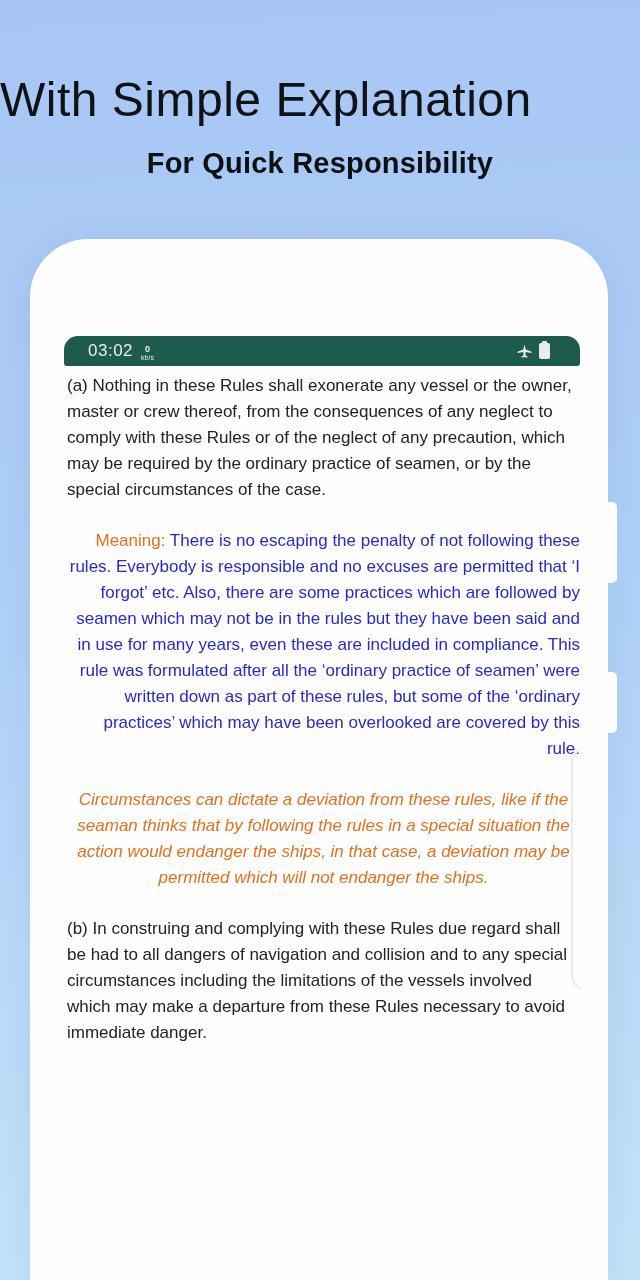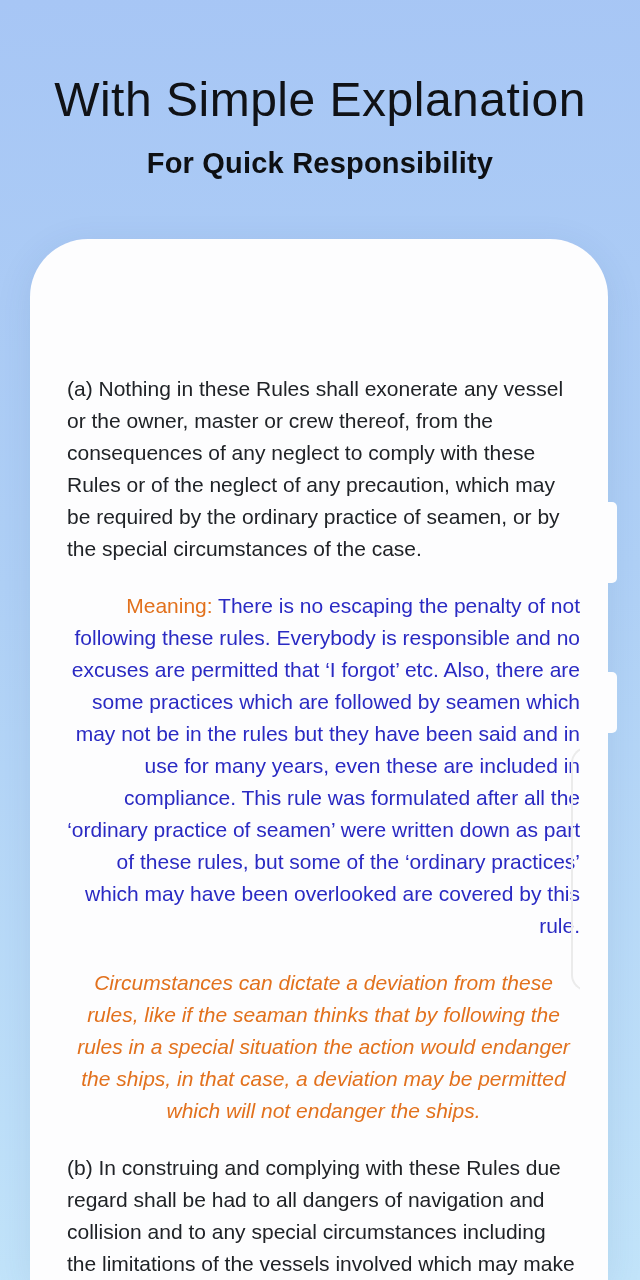--- a/index.html
+++ b/index.html
@@ -5,21 +5,21 @@
   * { margin:0; padding:0; box-sizing:border-box; }
   html,body { width:640px; height:1280px; overflow:hidden; }
   body {
     font-family:"Liberation Sans", sans-serif;
     background:linear-gradient(178deg, #a7c6f5 0%, #afd0f6 45%, #c2e4fa 100%);
     position:relative;
   }
 
   .hero-title {
     position:absolute; left:0; top:72px; width:100%;
-    text-align:center;
+    text-align:left;
     font-size:48px; font-weight:300; letter-spacing:0.5px;
     color:#101216;
   }
   .hero-subtitle {
     position:absolute; left:0; top:147px; width:100%;
     text-align:center;
     font-size:29px; font-weight:700; letter-spacing:0.2px;
     color:#0e1013;
   }
 
@@ -71,21 +71,21 @@
     width:5px; height:2px; background:#e7efec;
     border-radius:1px 1px 0 0;
   }
 
   .article { position:absolute; left:3px; top:37px; width:513px; }
   .article h3 {
     font-size:30px; font-weight:700; color:#0f1114;
     letter-spacing:0.2px; margin:0 0 28px 0;
   }
   .article p {
-    font-size:21px; line-height:32px;
+    font-size:17px; line-height:26px;
     color:#202327; margin:0 0 25px 0;
   }
   .article p.meaning { color:#2a2ac3;text-align:right; }
   .article .meaning-label { color:#e2711d; }
   .article p.note { color:#e2711d; font-style:italic;text-align:center; }
 
   .scroll-hint {
     position:absolute; left:507px; top:411px;
     width:30px; height:244px;
     border:2px solid #ebebeb; border-right:none;
@@ -96,20 +96,35 @@
 <body>
 
 <h1 class="hero-title">With Simple Explanation</h1>
 <h2 class="hero-subtitle">For Quick Responsibility</h2>
 
 <div class="phone">
   <div class="side-btn btn1"></div>
   <div class="side-btn btn2"></div>
 
   <div class="screen">
+    <div class="statusbar">
+      <span class="sb-time">03:02</span>
+      <span class="sb-net">
+        <span class="net-val">0</span>
+        <span class="net-unit">kb/s</span>
+      </span>
+      <span class="sb-right">
+        <span class="airplane">
+          <svg width="17" height="17" viewBox="0 0 24 24" fill="#e7efec" xmlns="http://www.w3.org/2000/svg">
+            <path d="M12 2 L13.7 9.2 L22 12.4 L22 14.2 L13.6 12.8 L13.3 17.3 L16 19.1 L16 20.9 L12 19.7 L8 20.9 L8 19.1 L10.7 17.3 L10.4 12.8 L2 14.2 L2 12.4 L10.3 9.2 Z"></path>
+          </svg>
+        </span>
+        <span class="battery"></span>
+      </span>
+    </div>
 
     <div class="article">
       <p>(a) Nothing in these Rules shall exonerate any vessel or the owner, master or crew thereof, from the consequences of any neglect to comply with these Rules or of the neglect of any precaution, which may be required by the ordinary practice of seamen, or by the special circumstances of the case.</p>
       <p class="meaning"><span class="meaning-label">Meaning:</span> <span>There is no escaping the penalty of not following these rules. Everybody is responsible and no excuses are permitted that ‘I forgot’ etc. Also, there are some practices which are followed by seamen which may not be in the rules but they have been said and in use for many years, even these are included in compliance. This rule was formulated after all the ‘ordinary practice of seamen’ were written down as part of these rules, but some of the ‘ordinary practices’ which may have been overlooked are covered by this rule.</span></p>
       <p class="note">Circumstances can dictate a deviation from these rules, like if the seaman thinks that by following the rules in a special situation the action would endanger the ships, in that case, a deviation may be permitted which will not endanger the ships.</p>
       <p>(b) In construing and complying with these Rules due regard shall be had to all dangers of navigation and collision and to any special circumstances including the limitations of the vessels involved which may make a departure from these Rules necessary to avoid immediate danger.</p>
     </div>
 
     <div class="scroll-hint"></div>
   </div>

